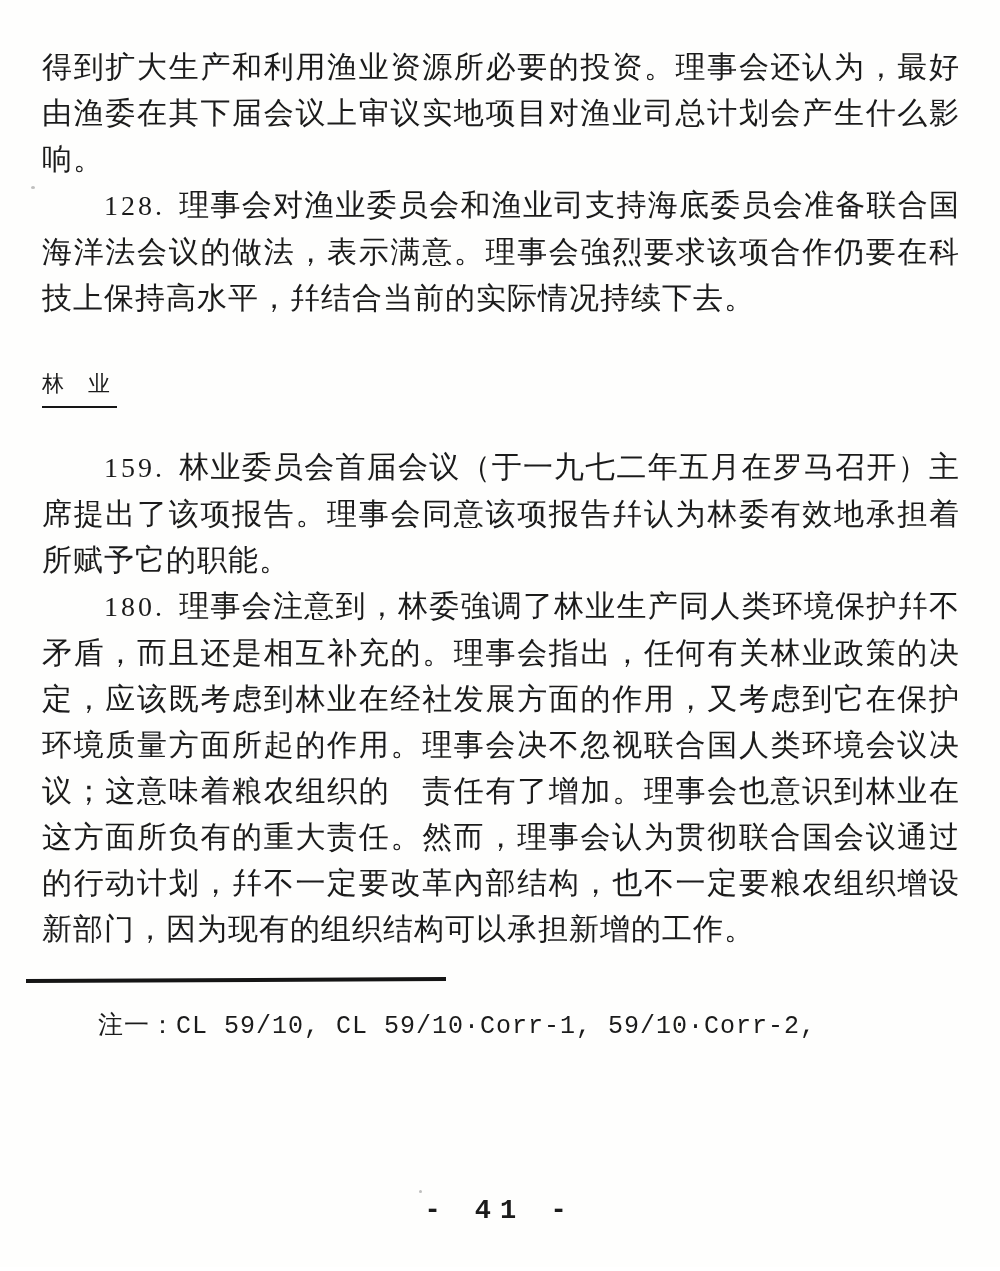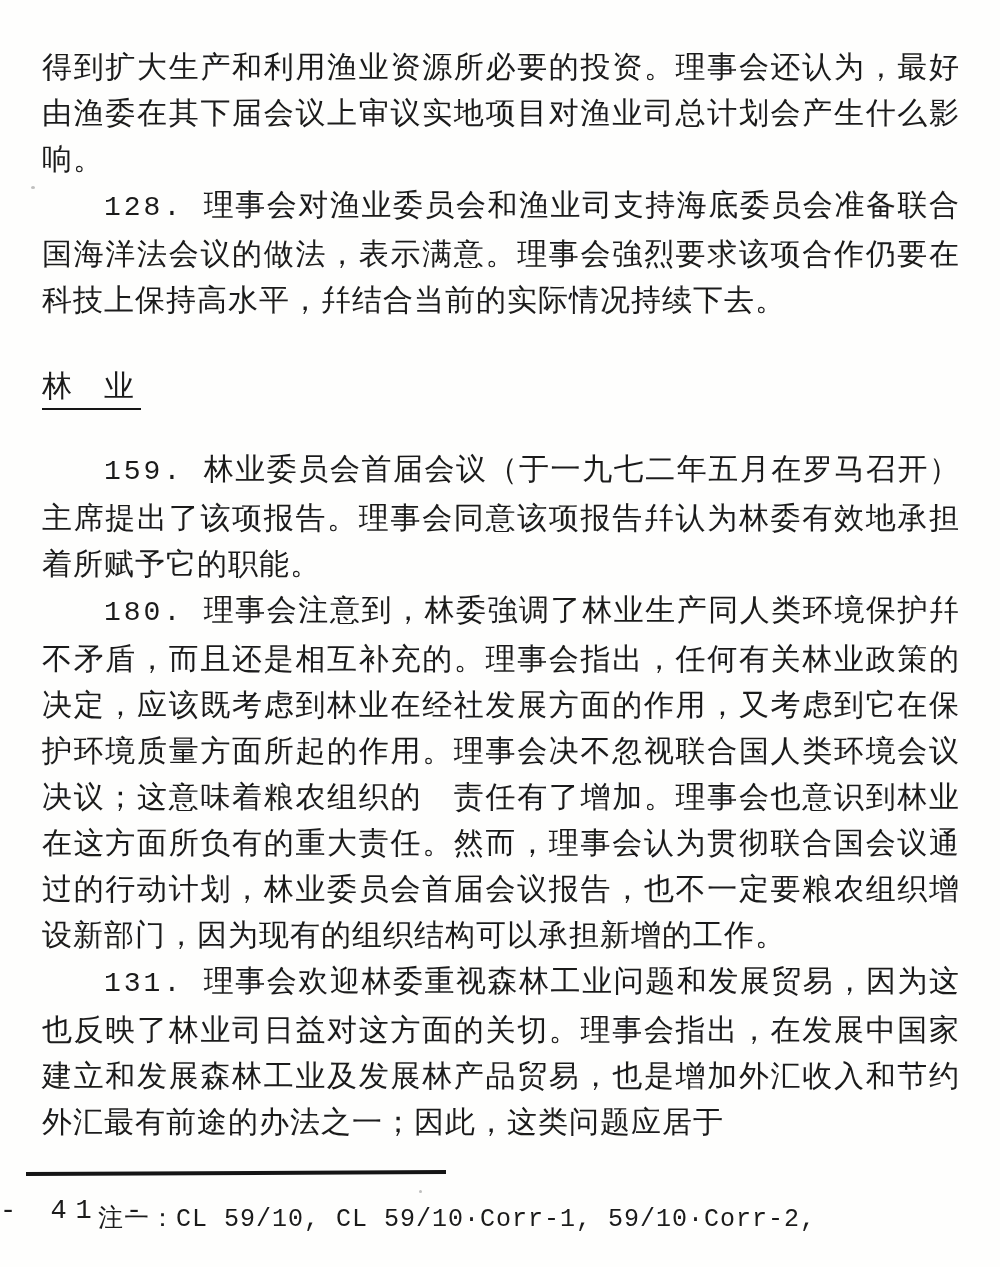--- a/index.html
+++ b/index.html
@@ -25,31 +25,31 @@
     text-align: justify;
     letter-spacing: 1px;
   }
   p.para {
     margin: 0;
   }
   p.para.indented {
     text-indent: 62px;
   }
   .para-number {
-    font-family: Liberation Mono, monospace;
+    font-family: Liberation Serif, serif;
     letter-spacing: 3px;
-    margin-right: 20px;
+    margin-right: 14px;
     font-size: 28px;
   }
   .headings {
     margin-top: 46px;
     margin-bottom: 36px;
   }
   .heading-line {
-    font-size: 30px;
+    font-size: 22px;
     line-height: 34px;
     font-weight: normal;
     margin: 0 0 14px 0;
     letter-spacing: 1px;
   }
   .underlined {
     display: inline-block;
     border-bottom: 2px solid #161616;
     padding-bottom: 5px;
     padding-right: 6px;
@@ -73,23 +73,23 @@
   }
   .footnote-line-1 {
     margin-top: 22px;
     margin-left: 56px;
   }
   .page-number {
     position: absolute;
     top: 1196px;
     left: 0;
     right: 0;
-    text-align: left;
+    text-align: center;
     font-family: "Liberation Mono", "DejaVu Sans Mono", monospace;
-    font-weight: normal;
+    font-weight: bold;
     font-size: 27px;
     letter-spacing: 9px;
   }
   .speck {
     position: absolute;
     background: #8a8a8a;
     border-radius: 50%;
     opacity: 0.55;
   }
   .speck-1 { left: 31px; top: 186px; width: 4px; height: 3px; }
@@ -104,23 +104,22 @@
   <p class="para body-text"><span>得到扩大生产和利用渔业资源所必要的投资。理事会还认为，最好由渔委在其下届会议上审议实地项目对渔业司总计划会产生什么影响。</span></p>
 
   <p class="para body-text indented"><span class="para-number">128.</span><span>理事会对渔业委员会和渔业司支持海底委员会准备联合国海洋法会议的做法，表示满意。理事会強烈要求该项合作仍要在科技上保持高水平，幷结合当前的实际情况持续下去。</span></p>
 
   <div class="headings">
     <h2 class="heading-line"><span class="underlined">林　业</span></h2>
   </div>
 
   <p class="para body-text indented"><span class="para-number">159.</span><span>林业委员会首届会议（于一九七二年五月在罗马召开）主席提出了该项报告。理事会同意该项报告幷认为林委有效地承担着所赋予它的职能。</span></p>
 
-  <p class="para body-text indented"><span class="para-number">180.</span><span>理事会注意到，林委強调了林业生产同人类环境保护幷不矛盾，而且还是相互补充的。理事会指出，任何有关林业政策的决定，应该既考虑到林业在经社发展方面的作用，又考虑到它在保护环境质量方面所起的作用。理事会决不忽视联合国人类环境会议决议；这意味着粮农组织的　责任有了增加。理事会也意识到林业在这方面所负有的重大责任。然而，理事会认为贯彻联合国会议通过的行动计划，林业委员会首届会议报告，也不一定要粮农组织增设新部门，因为现有的组织结构可以承担新增的工作。</span></p>
+  <p class="para body-text indented"><span class="para-number">180.</span><span>理事会注意到，林委強调了林业生产同人类环境保护幷不矛盾，而且还是相互补充的。理事会指出，任何有关林业政策的决定，应该既考虑到林业在经社发展方面的作用，又考虑到它在保护环境质量方面所起的作用。理事会决不忽视联合国人类环境会议决议；这意味着粮农组织的　责任有了增加。理事会也意识到林业在这方面所负有的重大责任。然而，理事会认为贯彻联合国会议通过的行动计划，幷不一定要改革內部结构，也不一定要粮农组织增设新部门，因为现有的组织结构可以承担新增的工作。</span></p>
 
-  <p class="para body-text indented"><span class="para-number">131.</span><span>理事会欢迎林委重视森林工业问题和发展贸易，因为这也反映了林业司日益对这方面的关切。理事会指出，在发展中国家建立和发展森林工业及发展林产品贸易，也是增加外汇收入和节约外汇最有前途的办法之一；因此，这类问题应居于</span></p>
 
   <div class="footnote">
     <div class="footnote-rule"></div>
     <p class="footnote-text footnote-line-1">注一：CL 59/10, CL 59/10·Corr-1, 59/10·Corr-2,</p>
 
   </div>
 
   <div class="page-number">- 41 -</div>
 
   <span class="speck speck-1"></span>

